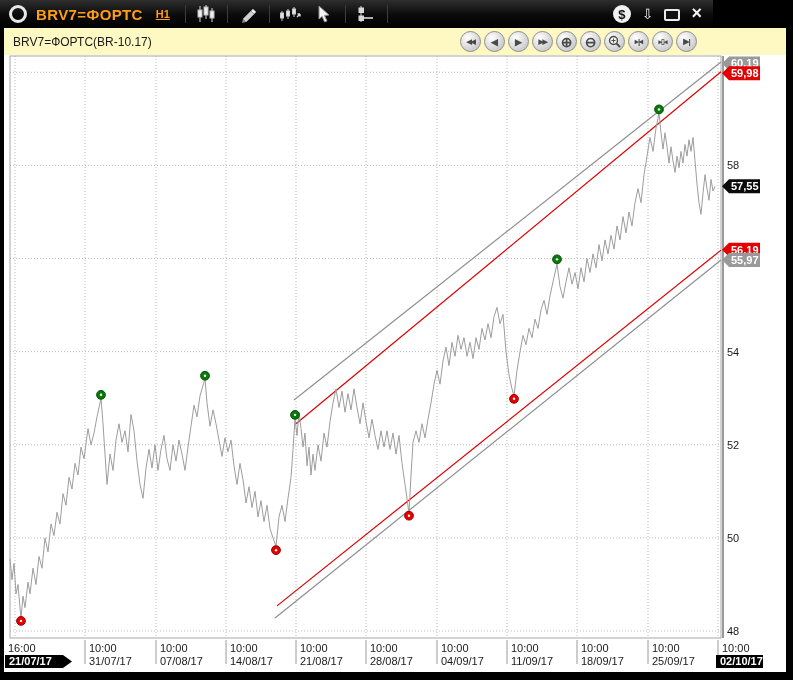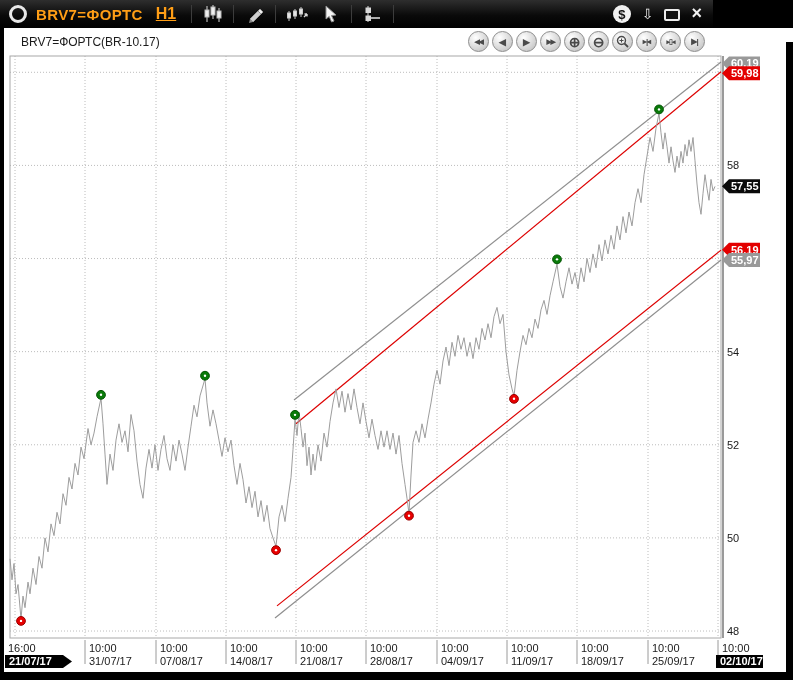--- a/index.html
+++ b/index.html
@@ -9,32 +9,32 @@
     -webkit-font-smoothing:antialiased;
   }
   
   .titlebar{
     position:absolute;left:0;top:0;width:713px;height:28px;
     background:linear-gradient(#2e2e2e, #0a0a0a 55%, #000);
     display:flex;align-items:center;gap:7px;padding-left:9px;box-sizing:border-box;
   }
   .ring{width:12px;height:12px;border:3px solid #e8e8e8;border-radius:50%;}
   .tb-title{color:#ff9e16;font-weight:bold;font-size:15px;letter-spacing:.4px;margin-left:2px;}
-  .tb-tf{color:#ff9e16;font-weight:bold;font-size:16px;margin:0 8px 0 6px;text-decoration:underline;}
+  .tb-tf{color:#ff9e16;font-weight:bold;font-size:11px;margin:0 8px 0 6px;text-decoration:underline;}
   .tb-sep{width:1px;height:18px;background:#3c3c3c;}
   .tool-btn{width:27px;height:23px;display:flex;align-items:center;justify-content:center;}
   .tb-right{margin-left:auto;display:flex;align-items:center;gap:11px;padding-right:11px;}
   .dollar{width:18px;height:18px;border-radius:50%;background:#f2f2f2;color:#111;
     font-weight:bold;font-size:13px;display:flex;align-items:center;justify-content:center;}
   .arrow-dn{color:#f0f0f0;font-size:14px;line-height:1;}
   .restore{width:12px;height:8px;border:2px solid #ececec;border-radius:2px;background:#111;margin-top:2px;}
   .close-x{color:#f2f2f2;font-size:18px;font-weight:bold;line-height:1;margin-top:-2px;}
   
   .frame{position:absolute;left:4px;top:28px;width:782px;height:644px;background:#fff;}
-  .chart-header{position:absolute;left:4px;top:28px;width:782px;height:14px;background:#ffffff;margin-left:8px;}
+  .chart-header{position:absolute;left:4px;top:28px;width:782px;height:27px;background:#fef9c3;}
   .legend1{position:absolute;left:9px;top:7px;font-size:12px;color:#1b1b1b;white-space:nowrap;}
   .legend2{position:absolute;left:143px;top:7px;font-size:12px;color:#009e3c;white-space:nowrap;}
   .navs{position:absolute;left:456px;top:3px;display:flex;align-items:center;gap:3px;}
   .nav-btn{width:21px;height:21px;border-radius:50%;
     background:radial-gradient(circle at 35% 30%, #ffffff, #d6d6d6 60%, #b9b9b9);
     border:1px solid #8d8d8d;box-sizing:border-box;color:#4a4a4a;
     display:flex;align-items:center;justify-content:center;font-weight:bold;overflow:hidden;}
   .collapse{margin-left:7px;color:#3f2a05;font-size:15px;font-weight:bold;
     transform:rotate(90deg);line-height:1;cursor:pointer;}
   #chart-svg{position:absolute;left:4px;top:55px;}

